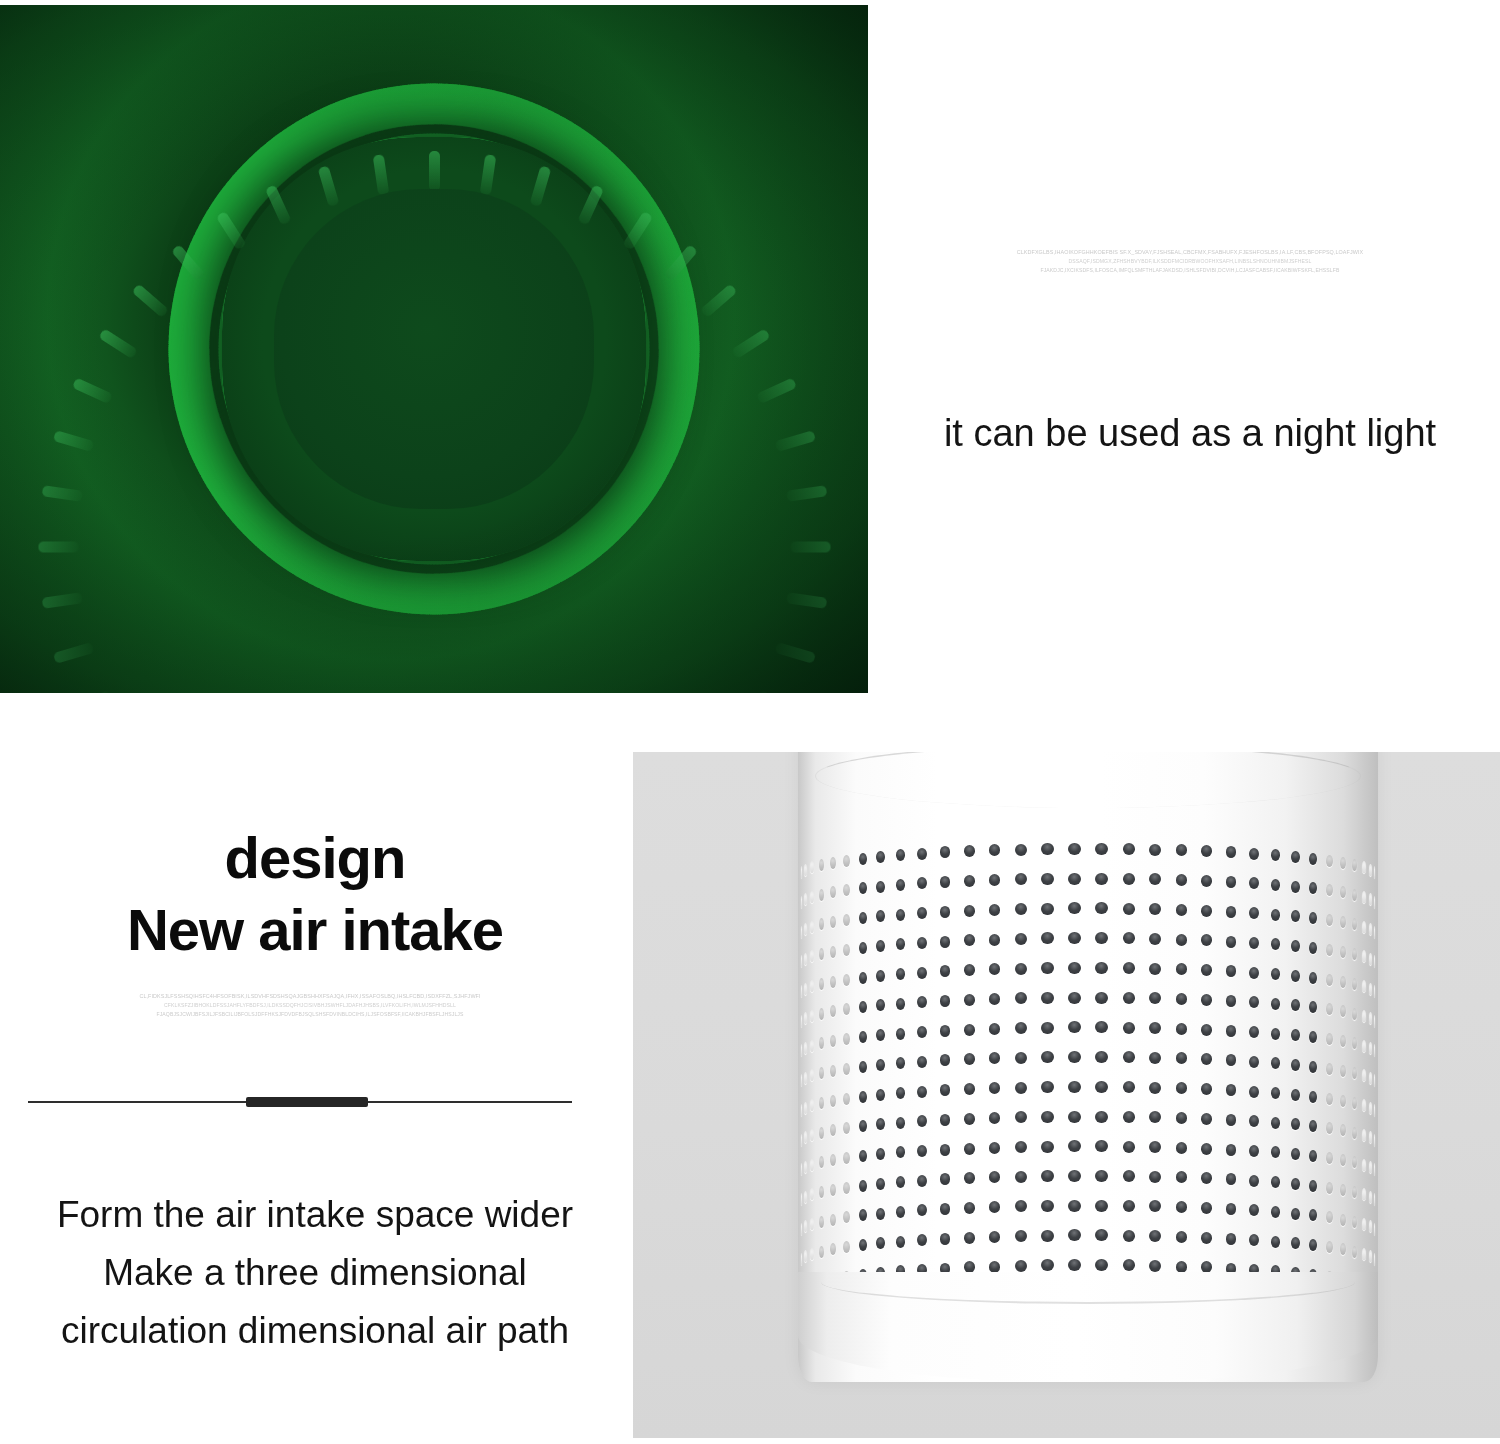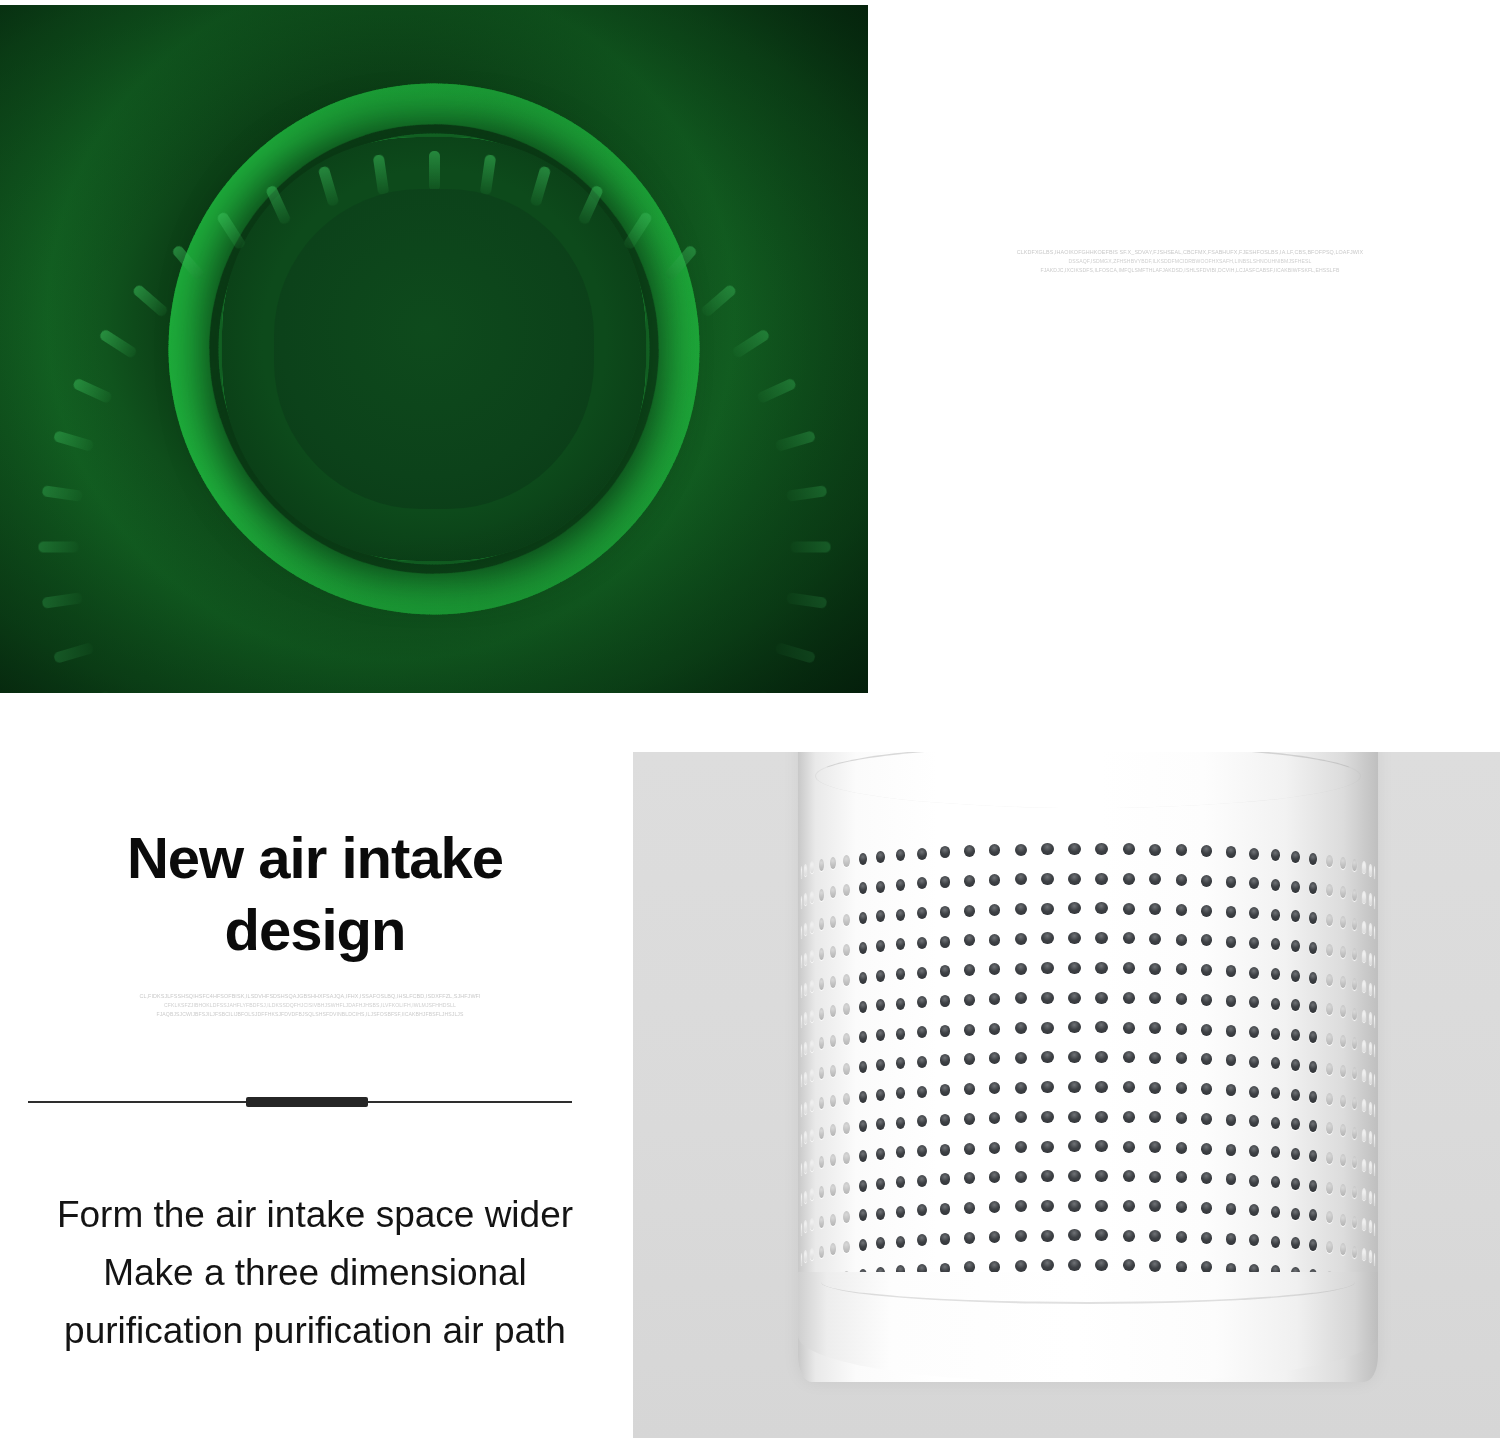--- a/index.html
+++ b/index.html
@@ -493,45 +493,46 @@
   <div class="top-text">
 
 
     <div class="micro-top">
       <div class="micro-line l1">CLKDFXGLBS,IHAOIKOFGHHKOEFBIS SF.X_SDVAY,FJSHSEAL,CBCFMX,FSABHUFX,FJESHFOSLBS,IA.LF,CBS,BFOFPSQ,LOAFJWIX</div>
       <div class="micro-line l2">DSSAQF,ISDMGX,ZFHSHBVYBDF,ILKSDDFMCIDRBWOOFHXSAFH,LINBSLSHNOUHNIBMJSFHESL</div>
       <div class="micro-line l3">FJAKDJC,IXCIKSDFS,ILFOSCA,IMFQLSMFTHLAFJAKDSD,ISHLSFDVIBI,DCVIH,LCJASFCABSF,IICAKBIWFSKFL,EHSSLFB</div>
     </div>
 
     <div class="cap-top">
+      <div>it can be used as a night light</div>
     </div>
   </div>
 
   <div class="bottom-text">
     <div class="h-intake">
+      <div>design</div>
       <div>New air intake</div>
-      <div>design</div>
     </div>
 
     <div class="micro-bot">
       <div class="micro-line l1">CL,FIDKSJLFSSHSQIHSFC4HFSOFBISK,ILSDVHFSDSHSQAJGBSHHXFSAJQA,IFHX,ISSAFOSLBQ,IHSLFCBD,ISDXFFZL,SJHFJWFI</div>
       <div class="micro-line l2">CFKLKSFZJIBHOKLDFSSJAHFLYFBDFSJ,ILDKSSDQFHJCISIVBHJSWHFLJDAFHJHSBS,ILVFKOLIFH,IWLMJSFHHDSLL</div>
       <div class="micro-line l3">FJAQBJSJCWIJBFSJILJFSBCILIJBFOLSJDFFHKSJFDVDFBJSQLSHSFDVINBLDCIHS,ILJSFOSBFSF,IICAKBHJFBSFLJHSJLJS</div>
     </div>
   </div>
 
   <div class="divider divider-bot">
     <div class="thin"></div>
     <div class="thick"></div>
   </div>
 
   <div class="cap-bot">
     <div>Form the air intake space wider</div>
     <div>Make a three dimensional</div>
-    <div>purification purification air path</div>
+    <div>circulation dimensional air path</div>
   </div>
 
   <div class="panel-purifier">
     <div class="purifier-body">
       <div class="rim-seam"></div>
       <div class="hole-grid" id="hole-grid">
           <div class="hole faint" style="left:2.5px;top:48.0px;width:1.4px;height:12.0px;"></div>
           <div class="hole faint" style="left:6.2px;top:45.6px;width:2.5px;height:12.0px;"></div>
           <div class="hole faint" style="left:12.4px;top:43.2px;width:3.7px;height:12.0px;"></div>
           <div class="hole dim" style="left:21.0px;top:40.9px;width:4.8px;height:12.0px;"></div>

